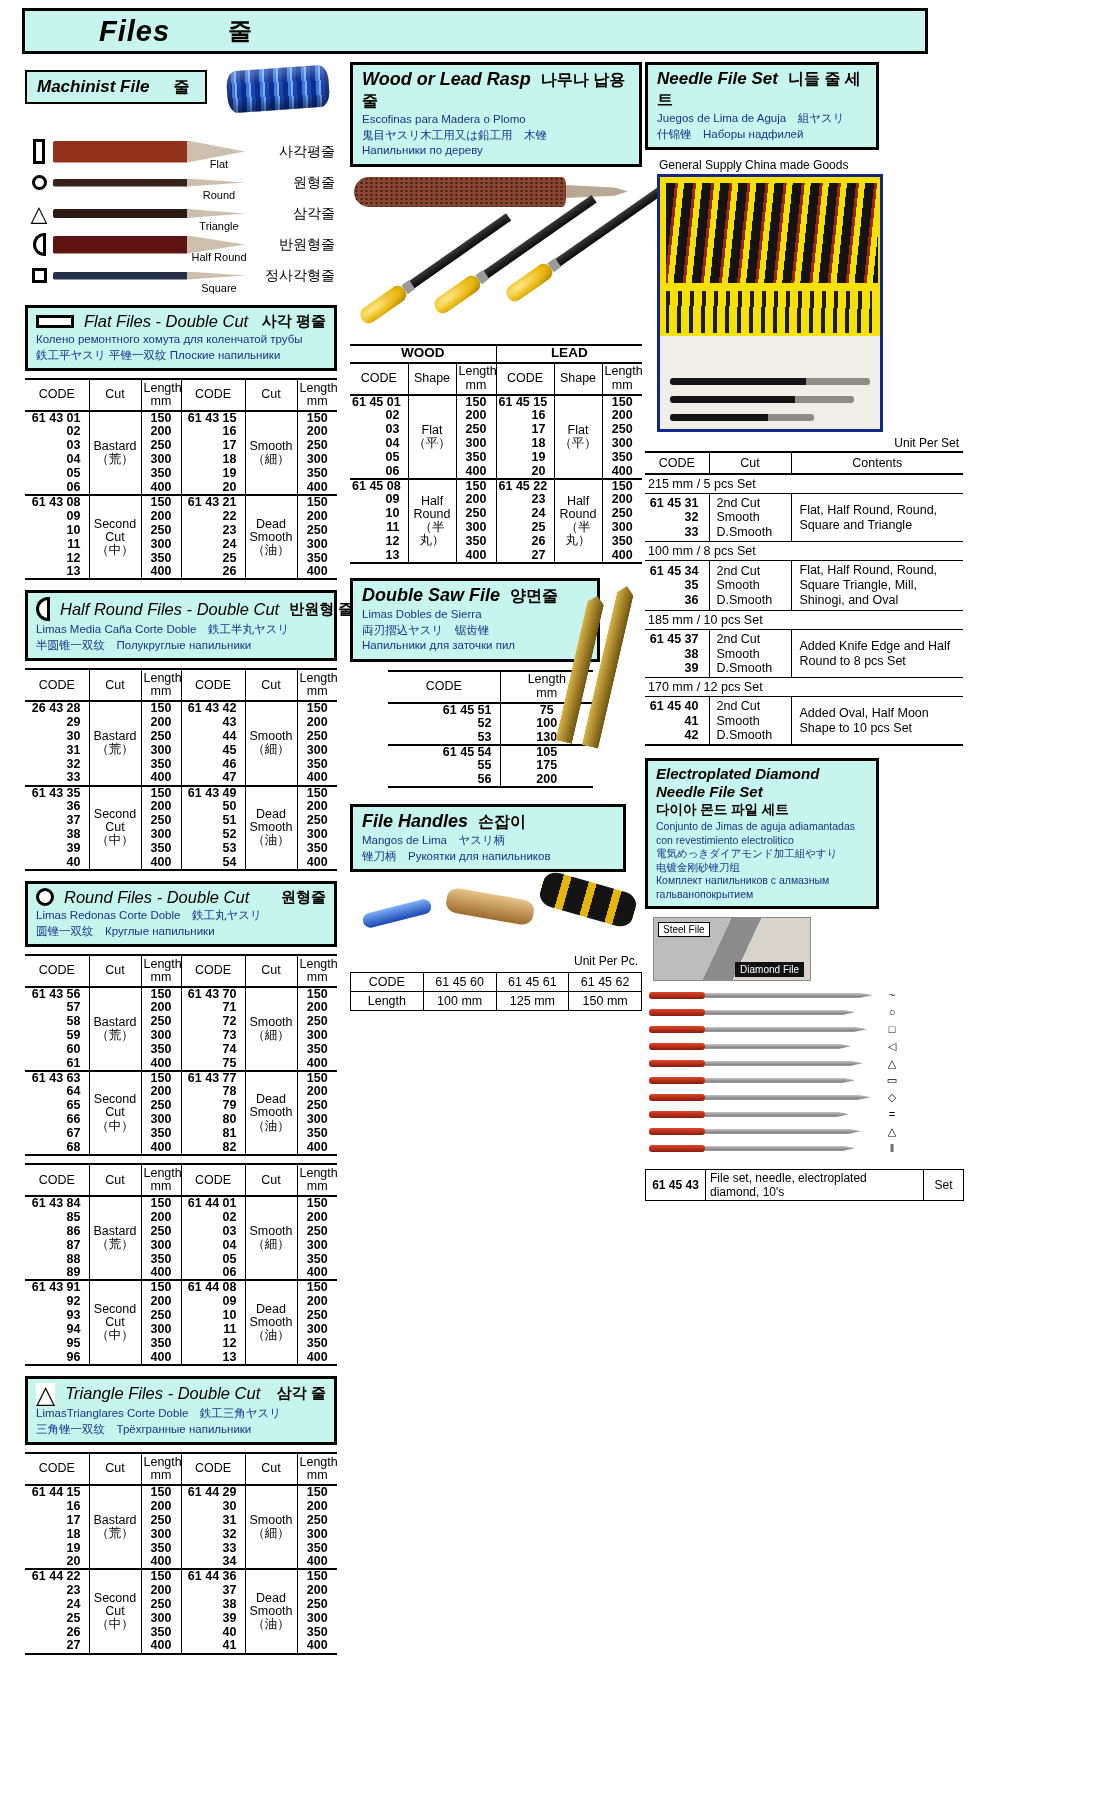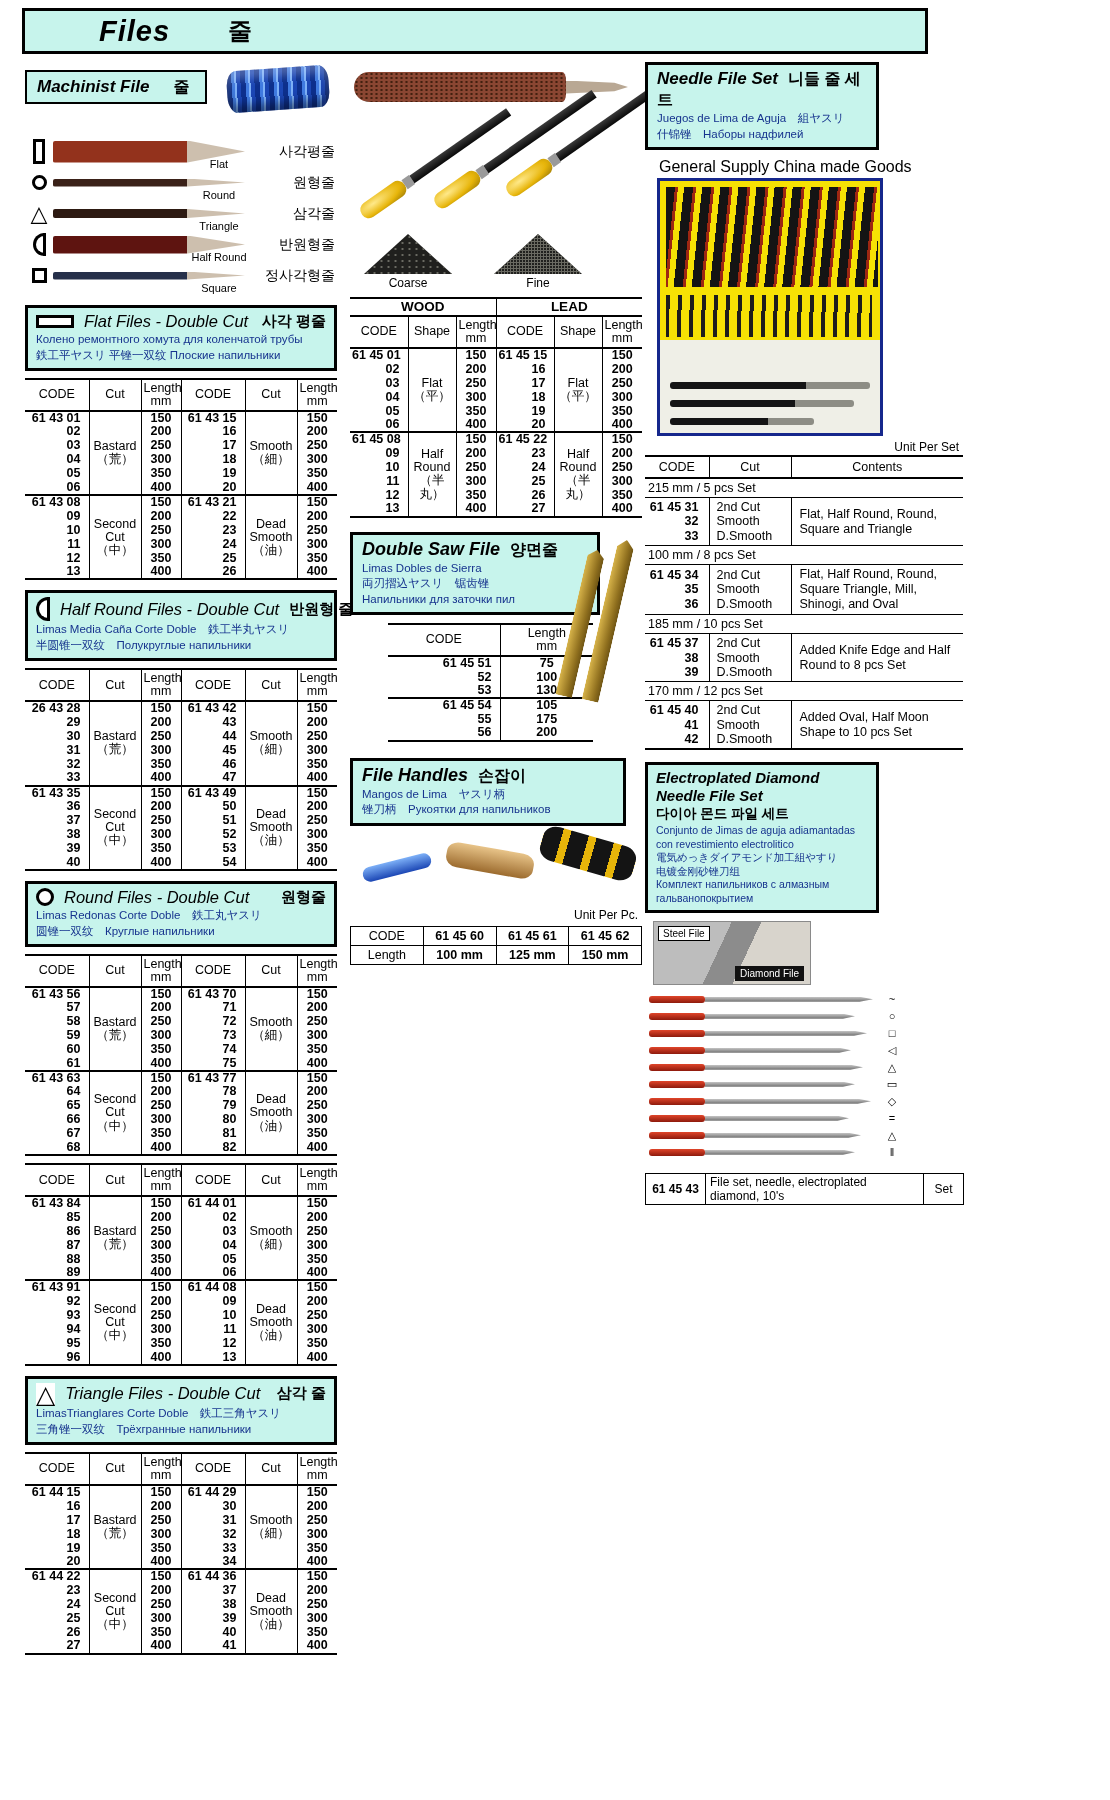--- a/index.html
+++ b/index.html
@@ -95,25 +95,25 @@
 .hnd{position:absolute;border-radius:9px}
 .hnd-blue{left:12px;top:34px;width:70px;height:15px;transform:rotate(-14deg);
   background:linear-gradient(#7db0f7,#1b46b4)}
 .hnd-wood{left:96px;top:22px;width:88px;height:25px;transform:rotate(10deg);
   background:linear-gradient(#e8c489,#9c6b2e);border-radius:12px/10px}
 .hnd-black{left:190px;top:10px;width:96px;height:35px;transform:rotate(16deg);border-radius:14px/12px;
   background:repeating-linear-gradient(90deg,#141414 0 18px,#e7b50a 18px 26px)}
 .unit-note{position:absolute;right:4px;bottom:0;font-size:12px}
 table.hnd-table{border-collapse:collapse;table-layout:fixed;width:292px;margin-top:4px}
 .hnd-table td{border:1px solid #000;font-size:12.5px;height:19px;text-align:center}
-.hnd-table td.bold{font-weight:bold}
+.hnd-table td.bold{font-weight:normal}
 
 
 .needle-hdr{width:234px}
-.photo-caption{font-size:16px;margin:8px 0 2px 14px}
+.photo-caption{font-size:12px;margin:8px 0 2px 14px}
 .needle-photo{width:226px;height:258px;border:3px solid #16278c;margin-left:12px;position:relative;overflow:hidden;
   background:linear-gradient(180deg,#f6e104 0 63%,#efefe7 63% 100%)}
 .np-s1{position:absolute;left:6px;top:6px;width:212px;height:100px;
   background:repeating-linear-gradient(96deg,#141414 0 9px,#9e2712 9px 12px,rgba(0,0,0,0) 12px 18px)}
 .np-s2{position:absolute;left:6px;top:114px;width:206px;height:42px;
   background:repeating-linear-gradient(92deg,#1c1c1c 0 4px,rgba(0,0,0,0) 4px 12px)}
 .np-singles{position:absolute;left:10px;bottom:8px;right:10px}
 .np-singles div{height:7px;margin-top:11px;border-radius:3px;background:linear-gradient(90deg,#141414 0 68%,#8d8d85 68% 100%)}
 .np-singles div:nth-child(2){width:92%}
 .np-singles div:nth-child(3){width:72%}
@@ -822,20 +822,26 @@
                 <td class="code vln">41</td>
                 <td class="len vln">400</td>
               </tr>
             </tbody>
           </table>
         </div>
       </div>
   </div>
 
   <div class="col col-mid">
+    <div class="hdr box-hdr">
+      <div><span class="bh-title">Wood or Lead Rasp</span><span class="bh-ko">나무나 납용 줄</span></div>
+      <div class="bh-sub">Escofinas para Madera o Plomo</div>
+      <div class="bh-sub">鬼目ヤスリ木工用又は鉛工用　木锉</div>
+      <div class="bh-sub">Напильники по дереву</div>
+    </div>
 
     <div class="rasp-photo">
       <div class="rasp-body"></div>
       <div class="rasp-tang"></div>
     </div>
 
     <div class="yrasp-zone">
       <div class="yrasp" style="left:12px;top:102px">
         <div class="yr-handle"></div>
           <div class="yr-ferrule"></div>
@@ -846,30 +852,20 @@
           <div class="yr-ferrule"></div>
           <div class="yr-blade" style="width:132px"></div>
       </div>
       <div class="yrasp" style="left:158px;top:80px">
         <div class="yr-handle"></div>
           <div class="yr-ferrule"></div>
           <div class="yr-blade" style="width:148px"></div>
       </div>
     </div>
 
-    <div class="cf-row">
-      <div class="cf-item cf-coarse">
-        <div class="cf-tri"></div>
-        <div class="cf-label">Coarse</div>
-      </div>
-      <div class="cf-item cf-fine">
-        <div class="cf-tri"></div>
-        <div class="cf-label">Fine</div>
-      </div>
-    </div>
 
     <div id="rasp-table-slot">
         <table class="cut">
           <colgroup>
             <col style="width: 58px;">
             <col style="width: 48px;">
             <col style="width: 40px;">
             <col style="width: 58px;">
             <col style="width: 48px;">
             <col style="width: 40px;">

